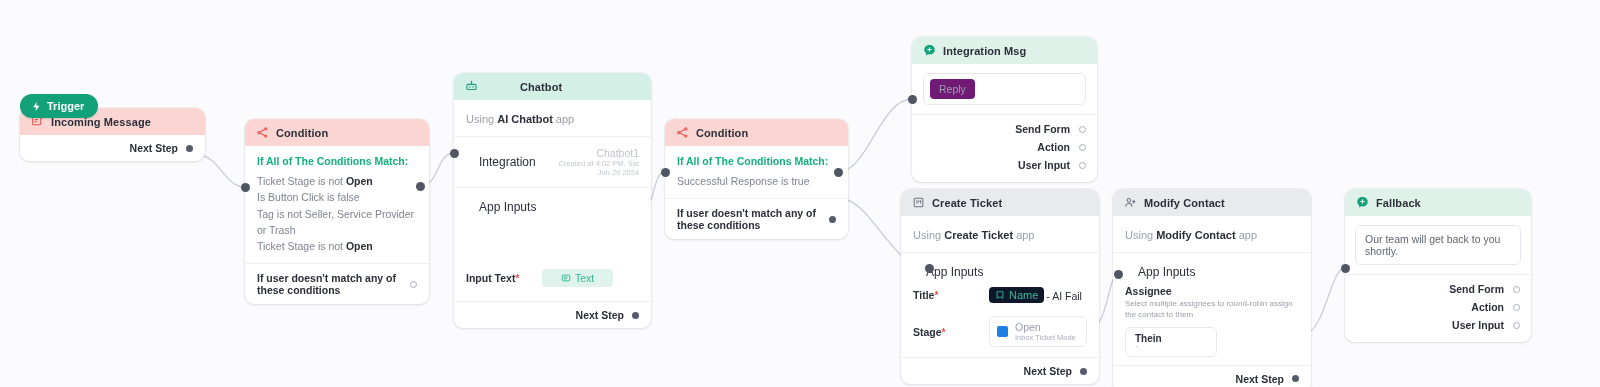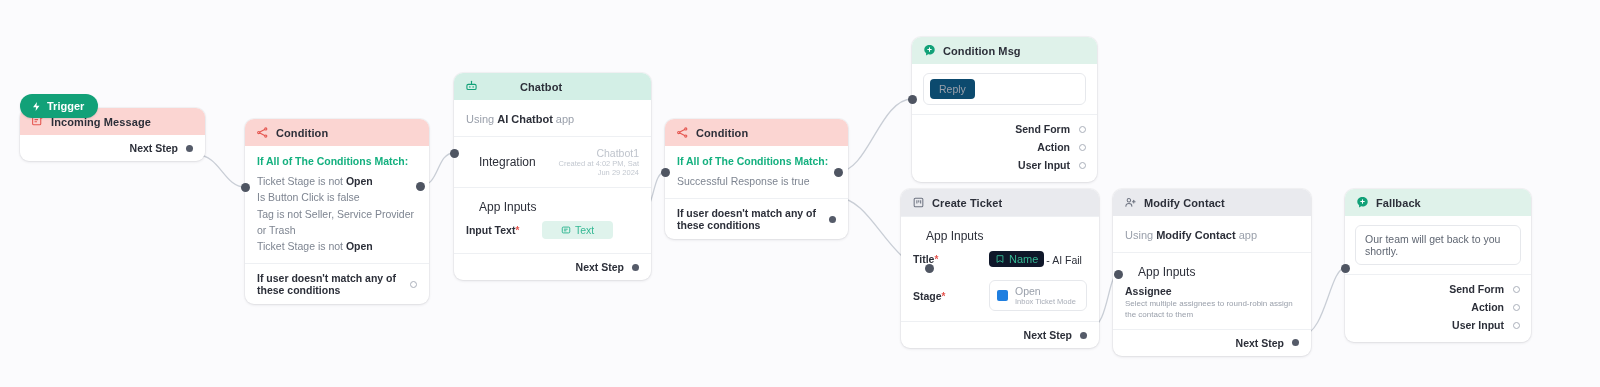--- a/index.html
+++ b/index.html
@@ -131,21 +131,21 @@
     font-size: 11px;
     font-weight: bold;
     border-radius: 14px;
     padding: 6px 14px 6px 11px;
     z-index: 4;
     box-shadow: 0 1px 2px rgba(16,24,40,0.12);
     text-align: center;
   }
   .reply-chip {
     display: inline-block;
-    background: #0c4a6e;
+    background: #701a75;
     color: #9aa0ab;
     font-size: 10.5px;
     border-radius: 4px;
     padding: 4px 9px;
   }
   .reply-box {
     margin: 9px 11px;
     border: 1px solid #e6e8ec;
     border-radius: 6px;
     padding: 5px 6px;
@@ -368,21 +368,21 @@
       <span class="app-inputs-title">Integration</span>
       <span class="integ-right">
         <div class="integ-name">Chatbot1</div>
         <div class="integ-sub">Created at 4:02 PM, Sat Jun 29 2024</div>
       </span>
     </div>
     <div class="divider"></div>
     <div class="row-pad" style="padding-bottom:2px;">
       <span class="app-inputs-title">App Inputs</span>
     </div>
-    <div class="field-row" style="padding-top:4px;">
+    <div class="field-row" style="padding-top:4px;margin-top:48px;">
       <span class="field-label">
         <span>Input Text</span><span class="req">*</span>
       </span>
       <span class="chip-text">
         <span class="icon">
           <svg width="10" height="10" viewBox="0 0 24 24" fill="none" stroke="#35b894" stroke-width="2.4">
               <rect x="3" y="5" width="18" height="14" rx="2.5"></rect>
               <line x1="7" y1="10" x2="16" y2="10"></line>
               <line x1="7" y1="14" x2="13" y2="14"></line>
             </svg>
@@ -425,21 +425,21 @@
 
   <div class="node" style="left:912px;top:37px;width:185px;">
     <div class="node-header hdr-mint">
       <span class="icon">
         <svg width="13" height="13" viewBox="0 0 24 24">
             <path d="M12 2C6.6 2 2.4 5.8 2.4 10.4c0 2.5 1.3 4.8 3.3 6.3V21l3.8-2.1c.8.2 1.7.3 2.5.3 5.4 0 9.6-3.8 9.6-8.8S17.4 2 12 2z" fill="#12a178"></path>
             <line x1="12" y1="7" x2="12" y2="13.5" stroke="#fff" stroke-width="2" stroke-linecap="round"></line>
             <line x1="8.8" y1="10.2" x2="15.2" y2="10.2" stroke="#fff" stroke-width="2" stroke-linecap="round"></line>
           </svg>
       </span>
-      <span>Condition Msg</span>
+      <span>Integration Msg</span>
     </div>
     <div class="reply-box">
       <span class="reply-chip">Reply</span>
     </div>
     <div class="divider"></div>
     <div class="out-rows">
       <div class="out-row">
         <span>Send Form</span>
         <span class="port-ring"></span>
       </div>
@@ -458,20 +458,25 @@
     <div class="node-header hdr-gray">
       <span class="icon">
         <svg width="13" height="13" viewBox="0 0 24 24" fill="none" stroke="#6d7380" stroke-width="1.9">
           <rect x="4" y="4" width="16" height="16" rx="2"></rect>
           <line x1="9" y1="8" x2="9" y2="14"></line>
             <line x1="12.5" y1="8" x2="12.5" y2="12"></line>
             <line x1="16" y1="8" x2="16" y2="14"></line>
         </svg>
       </span>
       <span>Create Ticket</span>
+    </div>
+    <div class="row-pad">
+      <span class="using-line">
+        <span>Using </span><span class="strong">Create Ticket</span><span> app</span>
+      </span>
     </div>
     <div class="divider"></div>
     <div class="row-pad" style="padding-bottom:2px;">
       <span class="app-inputs-title">App Inputs</span>
     </div>
     <div class="field-row" style="padding-top:4px;padding-bottom:6px;">
       <span class="field-label">
         <span>Title</span><span class="req">*</span>
       </span>
       <span>
@@ -521,20 +526,24 @@
         <span>Using </span><span class="strong">Modify Contact</span><span> app</span>
       </span>
     </div>
     <div class="divider"></div>
     <div class="row-pad" style="padding-bottom:2px;">
       <span class="app-inputs-title">App Inputs</span>
     </div>
     <div style="padding:3px 12px 8px 12px;">
       <div class="assignee-label">Assignee</div>
       <div class="assignee-help">Select multiple assignees to round-robin assign the contact to them</div>
+      <div class="assignee-box">
+        <div class="assignee-name">Thein</div>
+        <div class="assignee-dot">·</div>
+      </div>
     </div>
     <div class="divider"></div>
     <div class="footer-row">
       <span>Next Step</span>
       <span class="port-dot"></span>
     </div>
   </div>
 
   <div class="node" style="left:1345px;top:189px;width:186px;">
     <div class="node-header hdr-mint">

